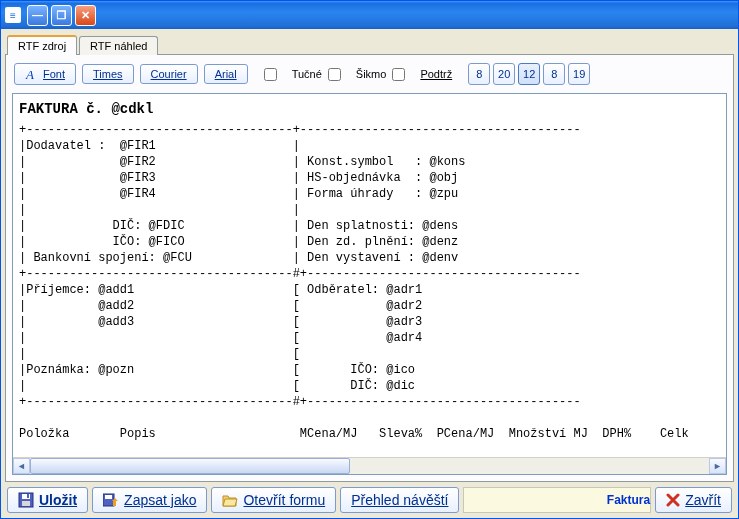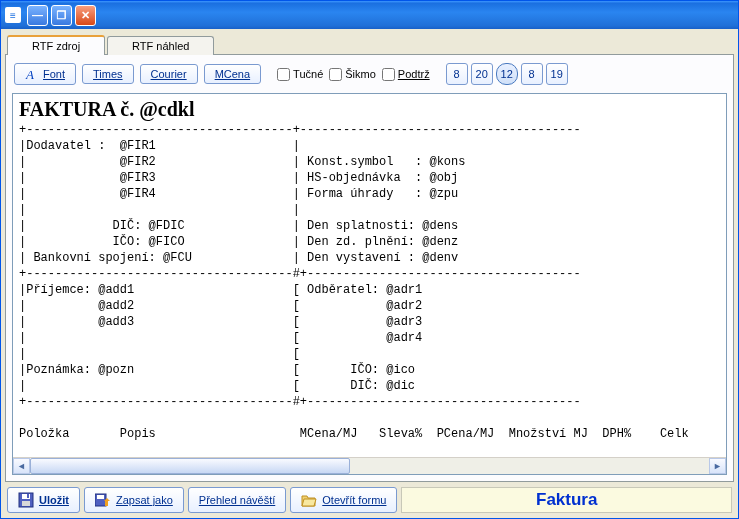--- a/index.html
+++ b/index.html
@@ -57,21 +57,21 @@
   flex-direction: column;
   min-height: 0;
 }
 .tabs {
   display: flex;
   align-items: flex-end;
   height: 22px;
   margin-left: 2px;
 }
 .tab {
-  padding: 3px 24px;
+  padding: 3px 10px;
   border: 1px solid #919b9c;
   border-bottom: none;
   background: #f4f3ee;
   border-radius: 3px 3px 0 0;
   margin-right: 2px;
   cursor: pointer;
   position: relative;
   color: #000;
 }
 .tab.active {
@@ -103,58 +103,58 @@
   font-size: 11px;
   text-decoration: underline;
   cursor: pointer;
   display: flex;
   align-items: center;
   gap: 4px;
   color: #003090;
 }
 .tbutton .icon { width: 14px; height: 14px; }
 .chk {
-  display: flex; align-items: center; gap: 3px;
+  display: flex; align-items: center; gap: 15px;
   font-size: 11px;
   color: #000;
 }
 .chk input { width: 13px; height: 13px; }
 .sizebtn {
   width: 22px; height: 22px;
   border: 1px solid #7a9ad0;
   background: linear-gradient(to bottom, #fff, #e8f0ff);
   border-radius: 3px;
   font-size: 11px;
   color: #003090;
   display: flex; align-items: center; justify-content: center;
   cursor: pointer;
 }
-.sizebtn.active { background: linear-gradient(to bottom, #e8f0ff, #d0e0f8); border-color: #4a7ac0; border-radius: 10px; }
+.sizebtn.active { background: linear-gradient(to bottom, #e8f0ff, #d0e0f8); border-color: #4a7ac0; }
 .editor-wrap {
   flex: 1;
   border: 1px solid #7f9db9;
   background: #fff;
   overflow: hidden;
   display: flex;
   flex-direction: column;
   min-height: 0;
 }
 .editor {
   flex: 1;
   overflow: hidden;
   padding: 2px 6px;
   font-family: "Courier New", monospace;
   font-size: 12px;
   white-space: pre;
   line-height: 16px;
   color: #000;
 }
 .editor .heading {
-  font-family: Liberation Serif, serif;
-  font-size: 20px;
+  font-family: Liberation Mono, monospace;
+  font-size: 14px;
   font-weight: bold;
   line-height: 26px;
 }
 .hscroll {
   height: 17px;
   background: #f0f0ea;
   border-top: 1px solid #d4d0c8;
   display: flex;
   align-items: stretch;
 }
@@ -181,38 +181,38 @@
   align-items: center;
   gap: 4px;
   padding: 3px 2px 0 2px;
 }
 .bbutton {
   border: 1px solid #7a9ad0;
   background: linear-gradient(to bottom, #fff, #e8f0ff);
   height: 26px;
   padding: 0 10px;
   border-radius: 3px;
-  font-size: 11px;
+  font-size: 14px;
   cursor: pointer;
   display: flex; align-items: center; gap: 5px;
   color: #003090;
 }
 .bbutton .label { text-decoration: underline; }
 .bbutton.bold .label { font-weight: bold; }
 .status {
   flex: 1;
   border: 1px solid #c8c8b8;
   background: #fbfae0;
   height: 26px;
   display: flex;
   align-items: center;
-  justify-content: center;
+  justify-content: flex-end;
   color: #0030d0;
   font-weight: bold;
-  font-size: 17px;
+  font-size: 12px;
 }
 .gap { margin-left: 10px; }
 svg { display: block; }
 </style>
 </head>
 <body>
 
 <div class="window">
 
   <div class="titlebar">
@@ -246,21 +246,21 @@
           </span>
           <span>Font</span>
         </div>
         <div class="tbutton">
           <span>Times</span>
         </div>
         <div class="tbutton">
           <span>Courier</span>
         </div>
         <div class="tbutton">
-          <span>MCena</span>
+          <span>Arial</span>
         </div>
 
         <label class="chk gap">
           <input type="checkbox" style="">
           <span>Tučné</span>
         </label>
         <label class="chk">
           <input type="checkbox" style="">
           <span style="">Šikmo</span>
         </label>
@@ -327,30 +327,38 @@
         <span>
           <svg width="16" height="16" viewBox="0 0 16 16">
               <rect x="0" y="2" width="11" height="12" fill="#5060c0" stroke="#203080"></rect>
               <rect x="2" y="3" width="7" height="4" fill="#fff"></rect>
               <path d="M9 9 L15 9 L12 6 Z M10 9 h3 v5 h-3 z" fill="#f0a020"></path>
             </svg>
         </span>
         <span class="label">Zapsat jako</span>
       </div>
       <div class="bbutton">
-        <span class="label">Přehled návěští</span>
-      </div>
-      <div class="bbutton">
         <span>
           <svg width="16" height="16" viewBox="0 0 16 16">
               <path d="M1 4 h5 l1 2 h7 v8 h-13 z" fill="#f0d070" stroke="#c09020"></path>
               <path d="M3 7 h12 l-2 7 h-12 z" fill="#f8e8a0" stroke="#c09020"></path>
             </svg>
         </span>
         <span class="label">Otevřít formu</span>
       </div>
+      <div class="bbutton">
+        <span class="label">Přehled návěští</span>
+      </div>
       <div class="status">
         <span>Faktura</span>
       </div>
+      <div class="bbutton">
+        <span>
+          <svg width="14" height="14" viewBox="0 0 14 14">
+              <path d="M2 2 L12 12 M12 2 L2 12" stroke="#d03020" stroke-width="3" stroke-linecap="round"></path>
+            </svg>
+        </span>
+        <span class="label">Zavřít</span>
+      </div>
     </div>
 
   </div>
 </div>
 
 </body></html>

